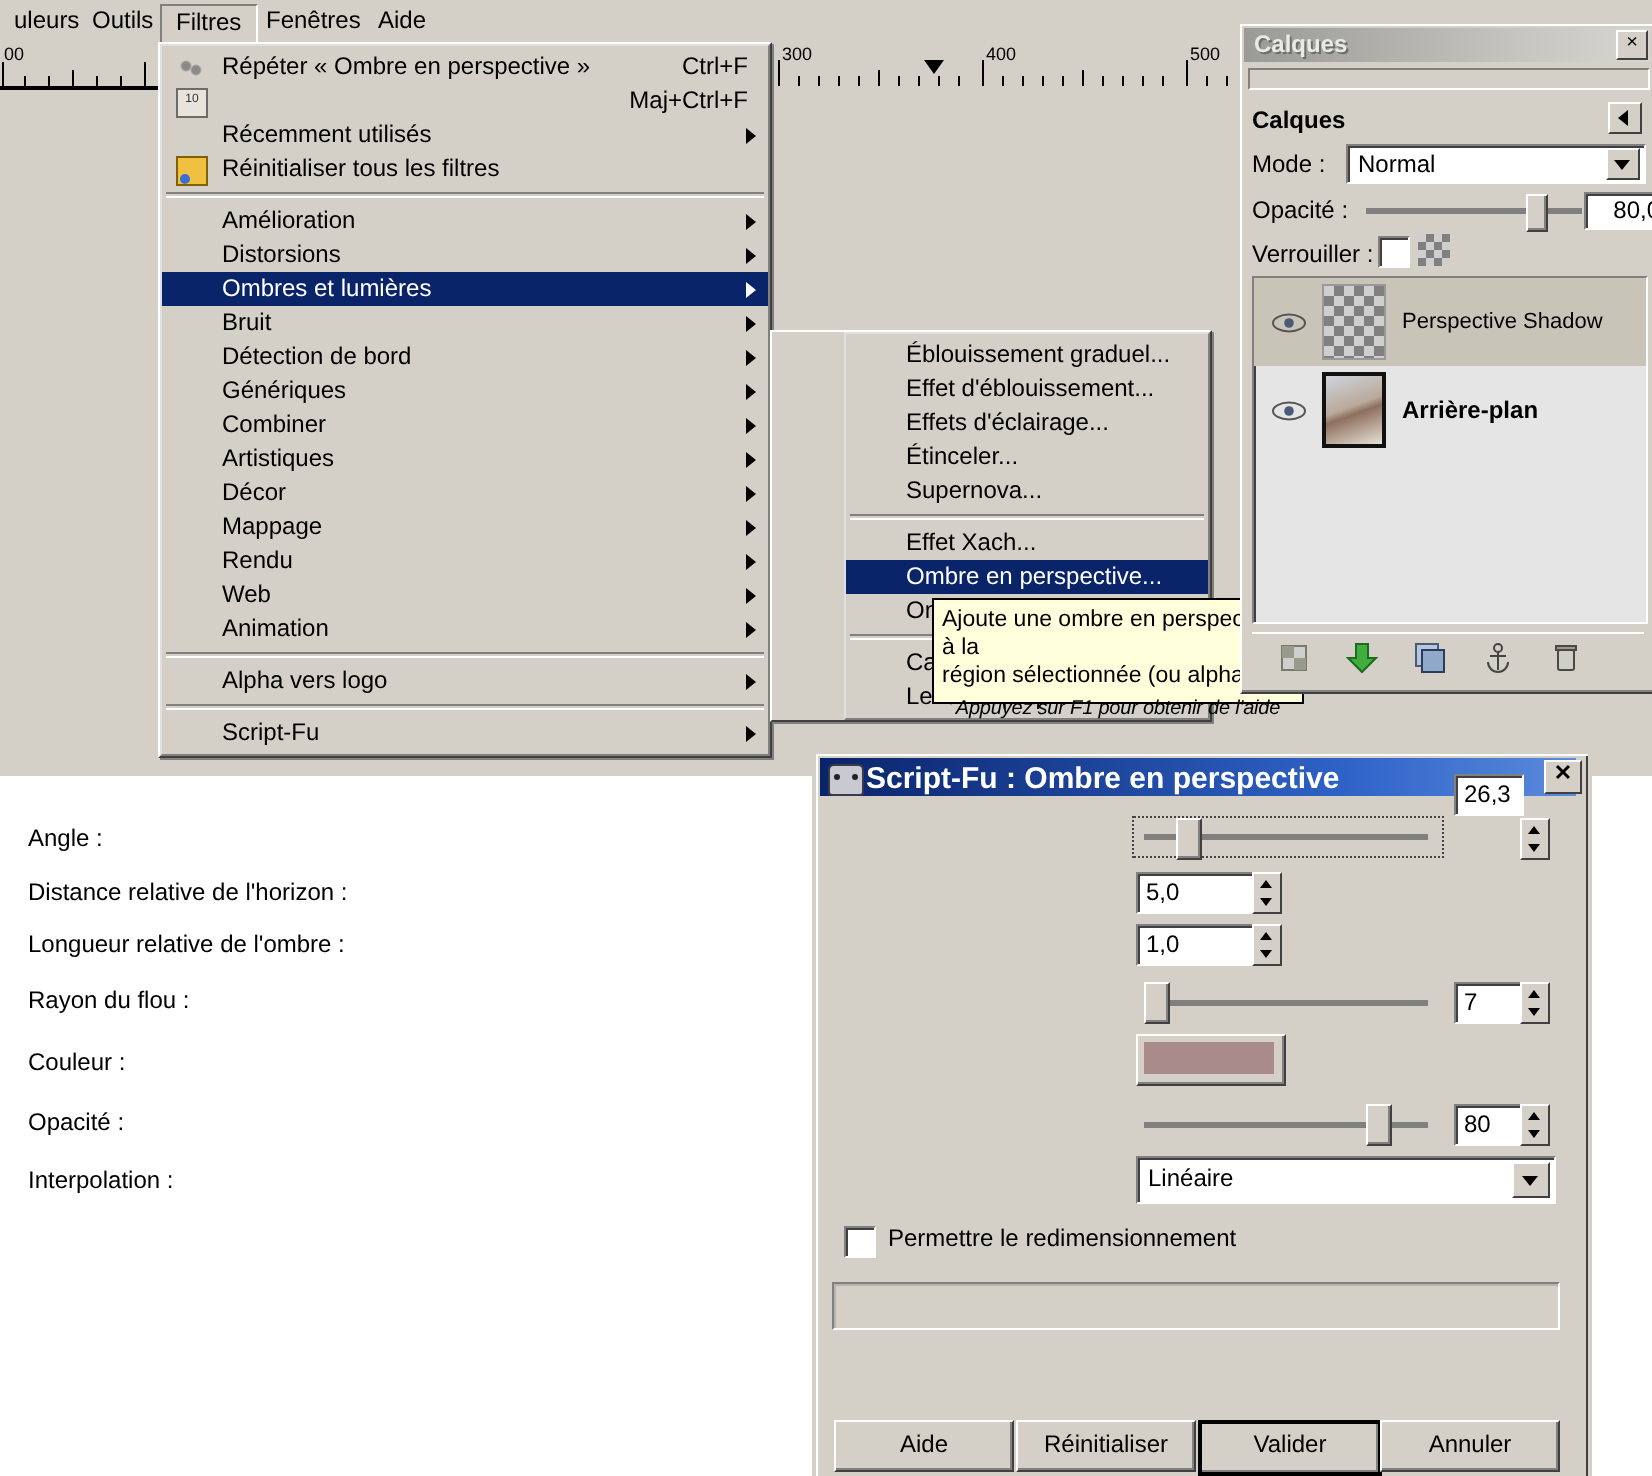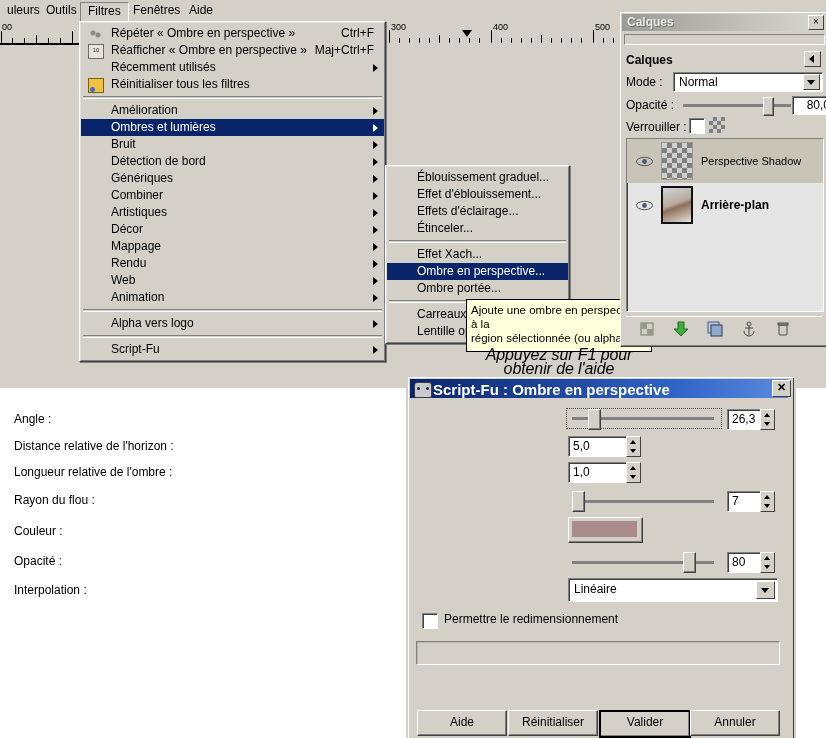--- a/index.html
+++ b/index.html
@@ -34,31 +34,31 @@
   .menu .inner{border:1px solid #dfdfdf;border-right-color:#808080;border-bottom-color:#808080;padding:2px 0;}
   .mi{position:relative;height:17px;line-height:17px;padding:0 6px 0 30px;white-space:nowrap;font-size:12px;}
   .mi.sel{background:#0a246a;color:#fff;}
   .mi .accel{position:absolute;right:10px;top:0;font-size:12px;}
   .mi .arrow{position:absolute;right:6px;top:5px;width:0;height:0;border-top:4px solid transparent;border-bottom:4px solid transparent;border-left:5px solid #000;}
   .mi.sel .arrow{border-left-color:#fff;}
   .msep{height:1px;margin:3px 2px;border-top:1px solid #808080;border-bottom:1px solid #fff;}
   .mico{position:absolute;left:7px;top:2px;width:14px;height:13px;}
 
   #menu-filtres{left:79px;top:21px;width:305px;}
-  #menu-ombres{left:385px;top:165px;width:183px;}
+  #menu-ombres{left:385px;top:165px;width:183px;padding-left:36px;}
 
   
   .ico-repeat{background:radial-gradient(circle at 5px 6px,#8a8a8a 2px,transparent 3px),radial-gradient(circle at 10px 8px,#8a8a8a 2px,transparent 3px);border:0;}
   .ico-redisp{border:1px solid #6b6b6b;background:#e8e4dc;font-size:6px;line-height:11px;text-align:center;color:#333;}
   .ico-reset{background:#f0c040;border:1px solid #806000;}
   .ico-reset:after{content:"";position:absolute;left:1px;bottom:0px;width:5px;height:5px;border-radius:50%;background:#3a6fd8;}
 
   
   #tooltip{position:absolute;left:466px;top:299px;width:186px;height:53px;background:#ffffdc;border:1px solid #000;font-size:11.5px;padding:3px 4px 0 4px;box-sizing:border-box;line-height:14px;}
-  #tooltip .tt-hint{font-style:italic;font-size:16px;text-align:center;margin-top:3px;letter-spacing:-0.1px;}
+  #tooltip .tt-hint{font-style:italic;font-size:10px;text-align:center;margin-top:3px;letter-spacing:-0.1px;}
 
   
   #layers{position:absolute;left:620px;top:12px;width:206px;height:333px;background:#d4d0c8;border:1px solid #fff;border-right-color:#404040;border-bottom-color:#404040;box-shadow:inset -1px -1px 0 #808080;}
   #layers-title{position:absolute;left:1px;top:1px;width:203px;height:17px;background:linear-gradient(90deg,#9a9a96,#c8c6c0 70%,#d8d6d0);}
   #layers-title .t{position:absolute;left:5px;top:1px;font-weight:bold;font-size:12px;color:#e9e9e6;text-shadow:1px 1px 0 #6e6e6a;}
   #layers-close{position:absolute;right:3px;top:2px;width:14px;height:13px;background:#d4d0c8;border:1px solid #fff;border-right-color:#404040;border-bottom-color:#404040;font-size:10px;line-height:11px;text-align:center;font-family:"Liberation Sans",sans-serif;}
   #layers-tabstrip{position:absolute;left:3px;top:21px;width:199px;height:9px;background:#d4d0c8;border:1px solid #808080;border-right-color:#fff;border-bottom-color:#fff;}
   .lrow{position:absolute;font-size:12px;}
   #lbl-calques2{left:5px;top:40px;font-weight:bold;}
   #layers-menu-btn{position:absolute;right:6px;top:38px;width:15px;height:14px;background:#d4d0c8;border:1px solid #fff;border-right-color:#404040;border-bottom-color:#404040;}
@@ -186,34 +186,34 @@
 
 <div class="menu" id="menu-filtres">
   <div class="inner">
     <div class="mi">
       <span class="mico ico-repeat"></span>
       <span>Répéter « Ombre en perspective »</span>
       <span class="accel">Ctrl+F</span>
     </div>
     <div class="mi">
       <span class="mico ico-redisp">10</span>
-      <span>Réafficher « Ombre en perspective »</span>
       <span class="accel">Maj+Ctrl+F</span>
     </div>
     <div class="mi">
       <span>Récemment utilisés</span>
       <i class="arrow"></i>
     </div>
     <div class="mi">
       <span class="mico ico-reset"></span>
       <span>Réinitialiser tous les filtres</span>
     </div>
     <div class="msep"></div>
 
     <div class="mi"><span>Amélioration</span><i class="arrow"></i></div>
+    <div class="mi"><span>Distorsions</span><i class="arrow"></i></div>
     <div class="mi sel"><span>Ombres et lumières</span><i class="arrow"></i></div>
     <div class="mi"><span>Bruit</span><i class="arrow"></i></div>
     <div class="mi"><span>Détection de bord</span><i class="arrow"></i></div>
     <div class="mi"><span>Génériques</span><i class="arrow"></i></div>
     <div class="mi"><span>Combiner</span><i class="arrow"></i></div>
     <div class="mi"><span>Artistiques</span><i class="arrow"></i></div>
     <div class="mi"><span>Décor</span><i class="arrow"></i></div>
     <div class="mi"><span>Mappage</span><i class="arrow"></i></div>
     <div class="mi"><span>Rendu</span><i class="arrow"></i></div>
     <div class="mi"><span>Web</span><i class="arrow"></i></div>
@@ -224,20 +224,21 @@
     <div class="mi"><span>Script-Fu</span><i class="arrow"></i></div>
   </div>
 </div>
 
 <div class="menu" id="menu-ombres">
   <div class="inner">
     <div class="mi"><span>Éblouissement graduel...</span></div>
     <div class="mi"><span>Effet d'éblouissement...</span></div>
     <div class="mi"><span>Effets d'éclairage...</span></div>
     <div class="mi"><span>Étinceler...</span></div>
+    <div class="mi"><span>Supernova...</span></div>
     <div class="msep"></div>
     <div class="mi"><span>Effet Xach...</span></div>
     <div class="mi sel"><span>Ombre en perspective...</span></div>
     <div class="mi"><span>Ombre portée...</span></div>
     <div class="msep"></div>
     <div class="mi"><span>Carreaux de verre...</span></div>
     <div class="mi"><span>Lentille optique...</span></div>
   </div>
 </div>
 
@@ -340,21 +341,21 @@
     <span id="dlg-icon"></span>
     <span class="t">Script-Fu : Ombre en perspective</span>
   </div>
   <div id="dlg-close"><span>✕</span></div>
 </div>
 
 <div class="flabel" style="top:412px">Angle :</div>
 <div class="ffocus" style="left:566px;top:408px;width:154px;height:19px;"></div>
 <div class="fslider-track" style="left:572px;top:417px;width:142px;"></div>
 <div class="fhandle" style="left:588px;top:409px;"></div>
-<div class="fspin-field" style="left:727px;top:409px;width:33px;height:19px;">
+<div class="fspin-field" style="left:727px;top:387px;width:33px;height:19px;">
     <span class="v">26,3</span>
   </div>
 <div class="fspin-btns" style="left:760px;top:409px;height:19px;">
     <i class="up"></i>
     <i class="dn"></i>
   </div>
 
 <div class="flabel" style="top:439px">Distance relative de l'horizon :</div>
 <div class="fspin-field" style="left:568px;top:436px;width:58px;height:19px;">
     <span class="v">5,0</span>

